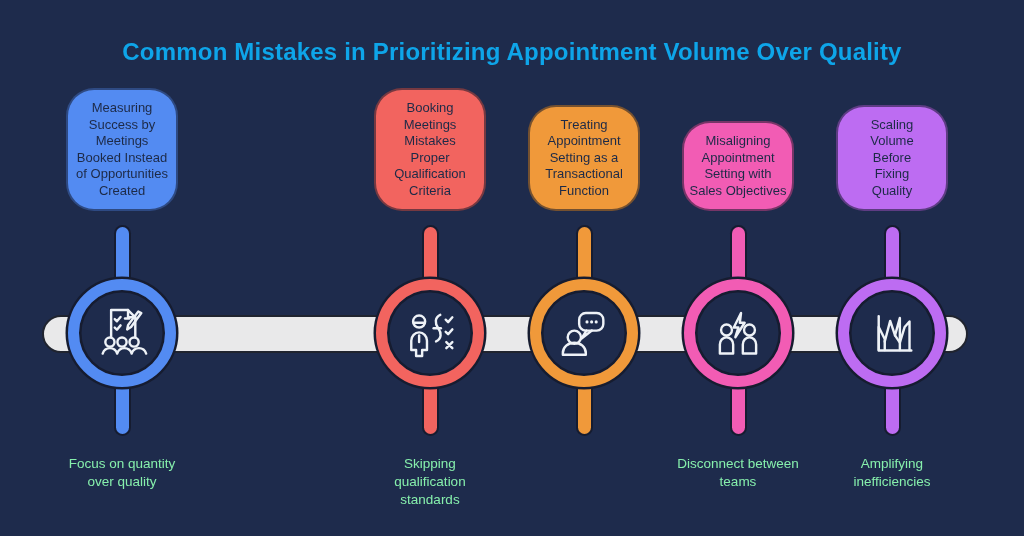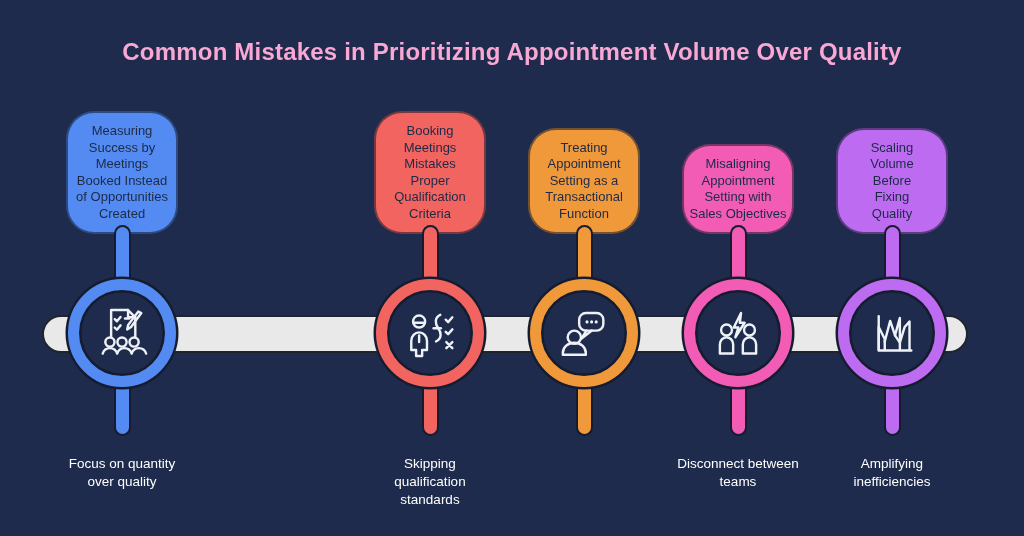--- a/index.html
+++ b/index.html
@@ -9,41 +9,41 @@
   }
   .canvas{
     position:relative;
     width:1024px;height:536px;
     background:#1e2b4c;
     overflow:hidden;
   }
   .title{
     position:absolute;top:38px;left:0;width:1024px;
     text-align:center;
-    color:#f9a8d4;
+    color:#0ea5e9;
     font-size:24px;font-weight:700;
     letter-spacing:.2px;
   }
   .timeline-bar{
     position:absolute;
     left:42px;top:315px;
     width:926px;height:38px;
     background:#e9e9ea;
     border:2.5px solid #20242f;
     border-radius:20px;
     box-sizing:border-box;
     z-index:1;
   }
   .column{
     position:absolute;top:0;height:536px;width:154px;
     z-index:2;
   }
   .card{
     position:absolute;
-    bottom:302px;left:50%;transform:translateX(-50%);
+    bottom:325px;left:50%;transform:translateX(-50%);
     width:112px;
     box-sizing:border-box;
     padding:10px 4px;
     background:var(--c);
     border:2px solid rgba(16,22,40,.55);
     border-radius:28px;
     color:#1d2a47;
     font-size:13px;line-height:1.27;font-weight:500;
     text-align:center;
     white-space:pre-line;
@@ -77,21 +77,21 @@
     box-shadow:0 0 0 2.5px #161c30, inset 0 0 0 2.5px #161c30;
     z-index:3;
     display:flex;align-items:center;justify-content:center;
   }
   .ring svg{display:block;}
   .bottom-label{
     position:absolute;
     top:455px;left:50%;transform:translateX(-50%);
     width:154px;
     text-align:center;
-    color:#ffffff;
+    color:#86efac;
     font-size:13.5px;line-height:1.35;font-weight:500;
     white-space:pre-line;
   }
   .ic{stroke:#eef2f7;stroke-width:2;fill:none;stroke-linecap:round;stroke-linejoin:round;}
   .ic .fill{fill:#eef2f7;stroke:none;}
 </style>
 </head>
 <body>
 
 <div class="canvas">

